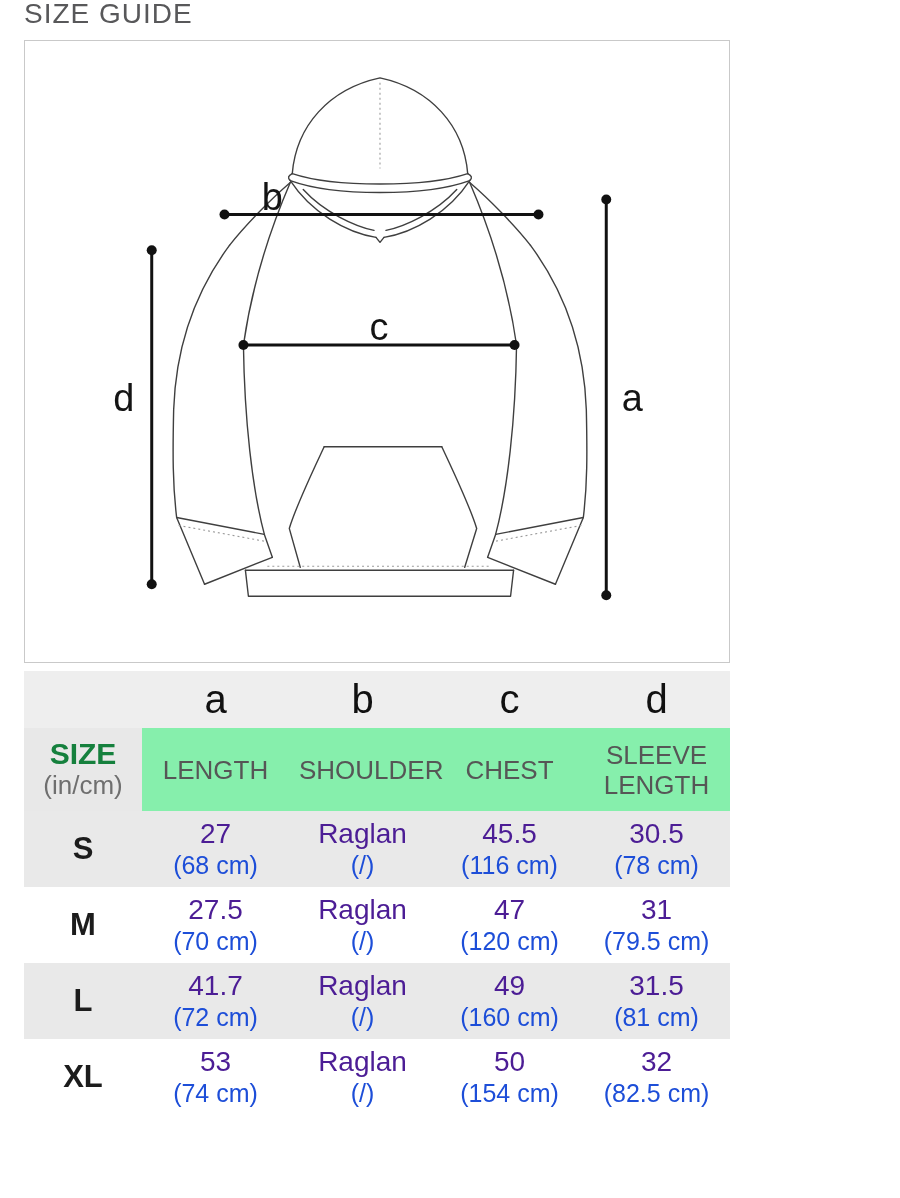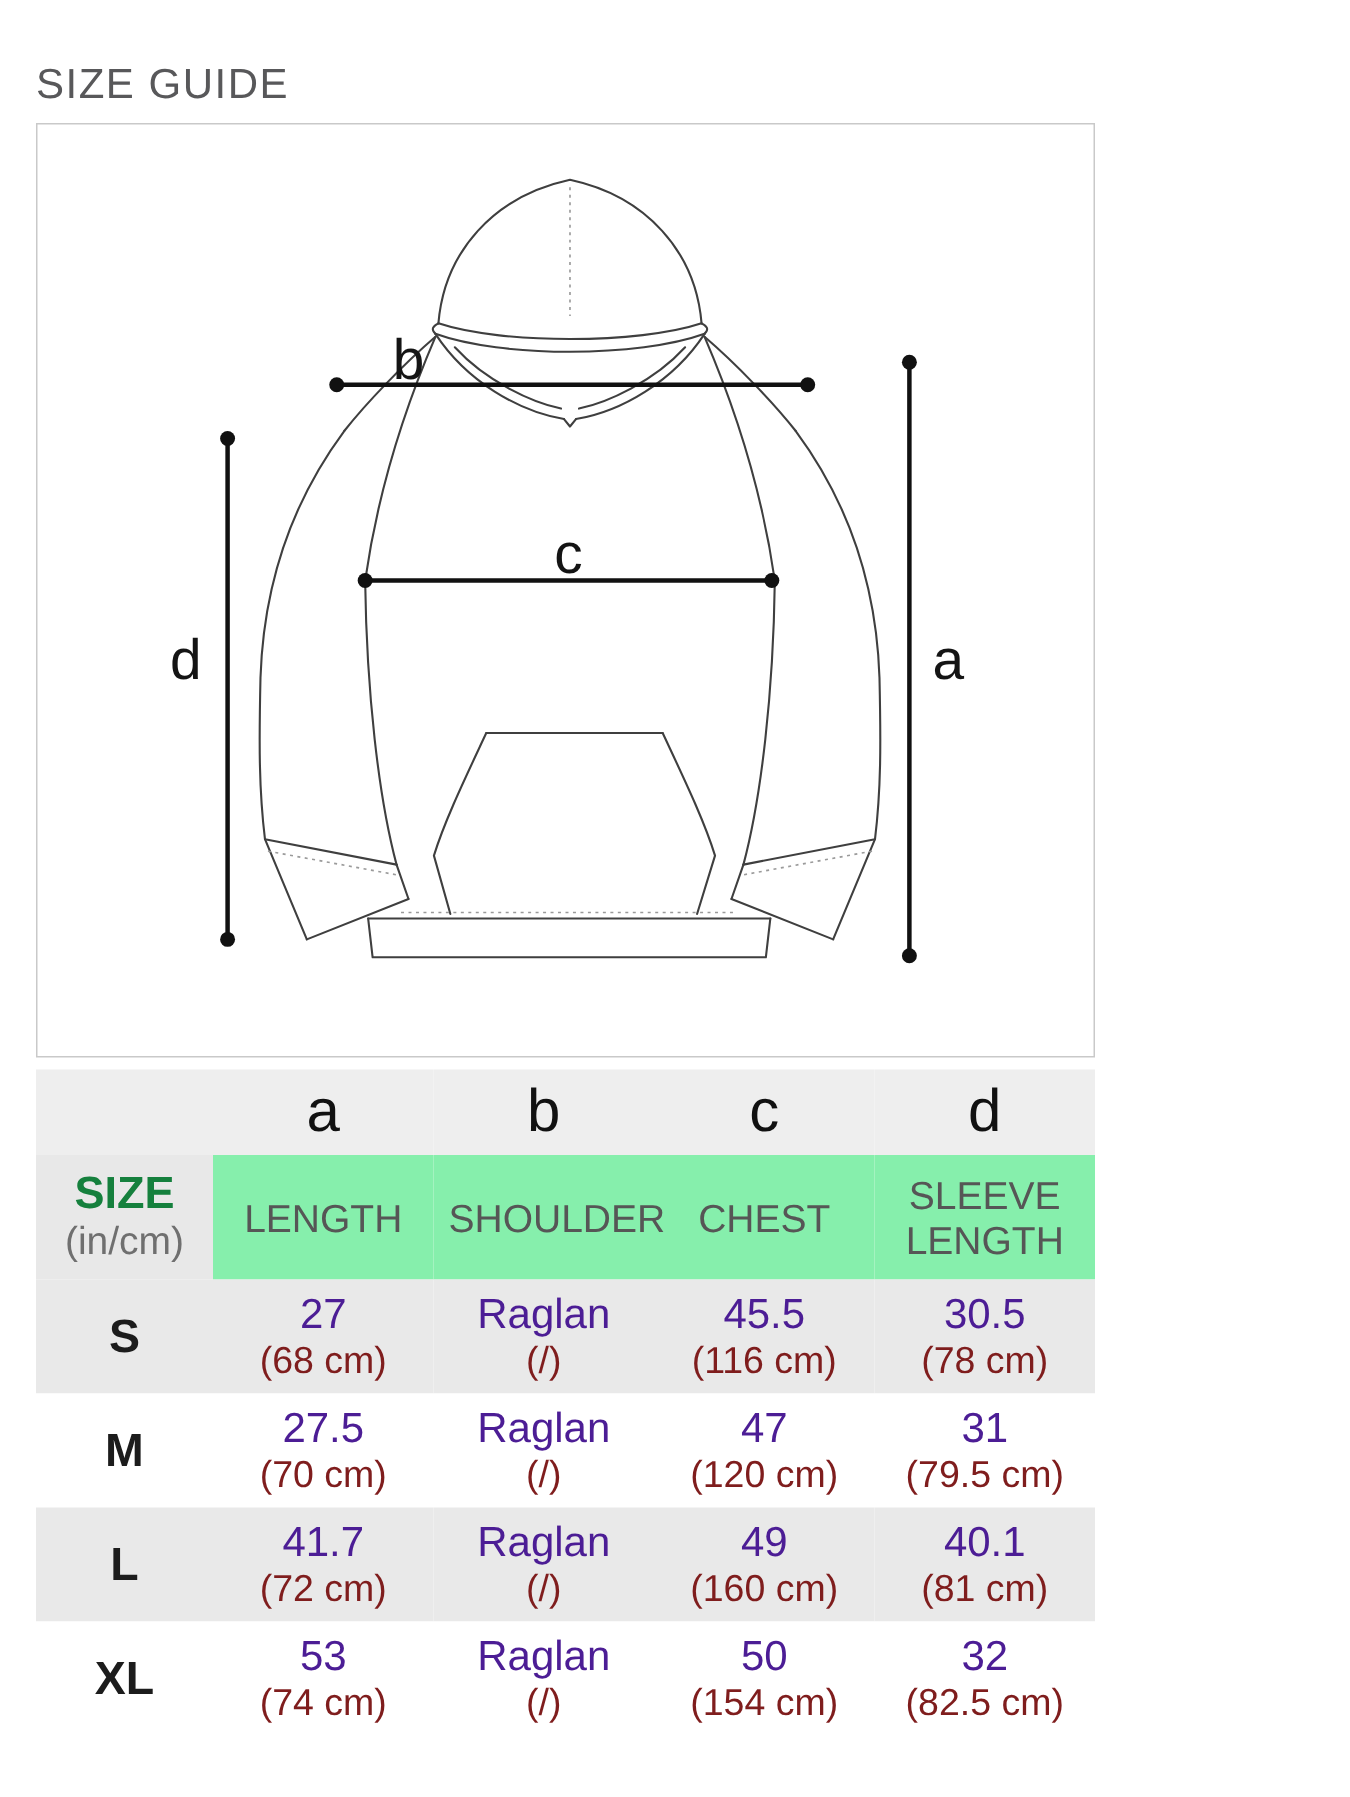--- a/index.html
+++ b/index.html
@@ -6,21 +6,20 @@
   html, body {
     width: 900px;
     background: #ffffff;
     font-family: "Liberation Sans", sans-serif;
   }
   body { height: 1198px; overflow: hidden; }
 
   .container {
     width: 852px;
     margin: 0 auto;
-    padding-top: 42px;
   }
 
   .page-title {
     font-size: 28px;
     font-weight: 400;
     color: #58585a;
     letter-spacing: 1px;
     line-height: 28px;
     margin-bottom: 12px;
   }
@@ -76,21 +75,21 @@
     color: #565656;
     line-height: 30px;
     padding: 0 10px;
   }
 
   tr.data-row { height: 76px; }
   tr.data-row.stripe td { background: #e9e9e9; }
   tr.data-row td { background: #ffffff; }
   td.size-letter { font-size: 31px; font-weight: 700; color: #1c1c1c; }
   .val { display: block; font-size: 28px; color: #4c1d95; line-height: 32px; }
-  .val-cm { display: block; font-size: 25px; color: #7f1d1d; line-height: 30px; }
+  .val-cm { display: block; font-size: 25px; color: #1d4ed8; line-height: 30px; }
 </style>
 </head>
 <body>
 
 <div class="container">
 
   <div class="page-title">SIZE GUIDE</div>
 
   <div class="diagram-box">
     <svg width="704" height="621" viewBox="0 0 706 623">
@@ -239,21 +238,21 @@
       </td>
       <td>
         <span class="val">Raglan</span>
         <span class="val-cm">(/)</span>
       </td>
       <td>
         <span class="val">49</span>
         <span class="val-cm">(160 cm)</span>
       </td>
       <td>
-        <span class="val">40.1</span>
+        <span class="val">31.5</span>
         <span class="val-cm">(81 cm)</span>
       </td>
     </tr>
 
     <tr class="data-row">
       <td class="size-letter">XL</td>
       <td>
         <span class="val">53</span>
         <span class="val-cm">(74 cm)</span>
       </td>

